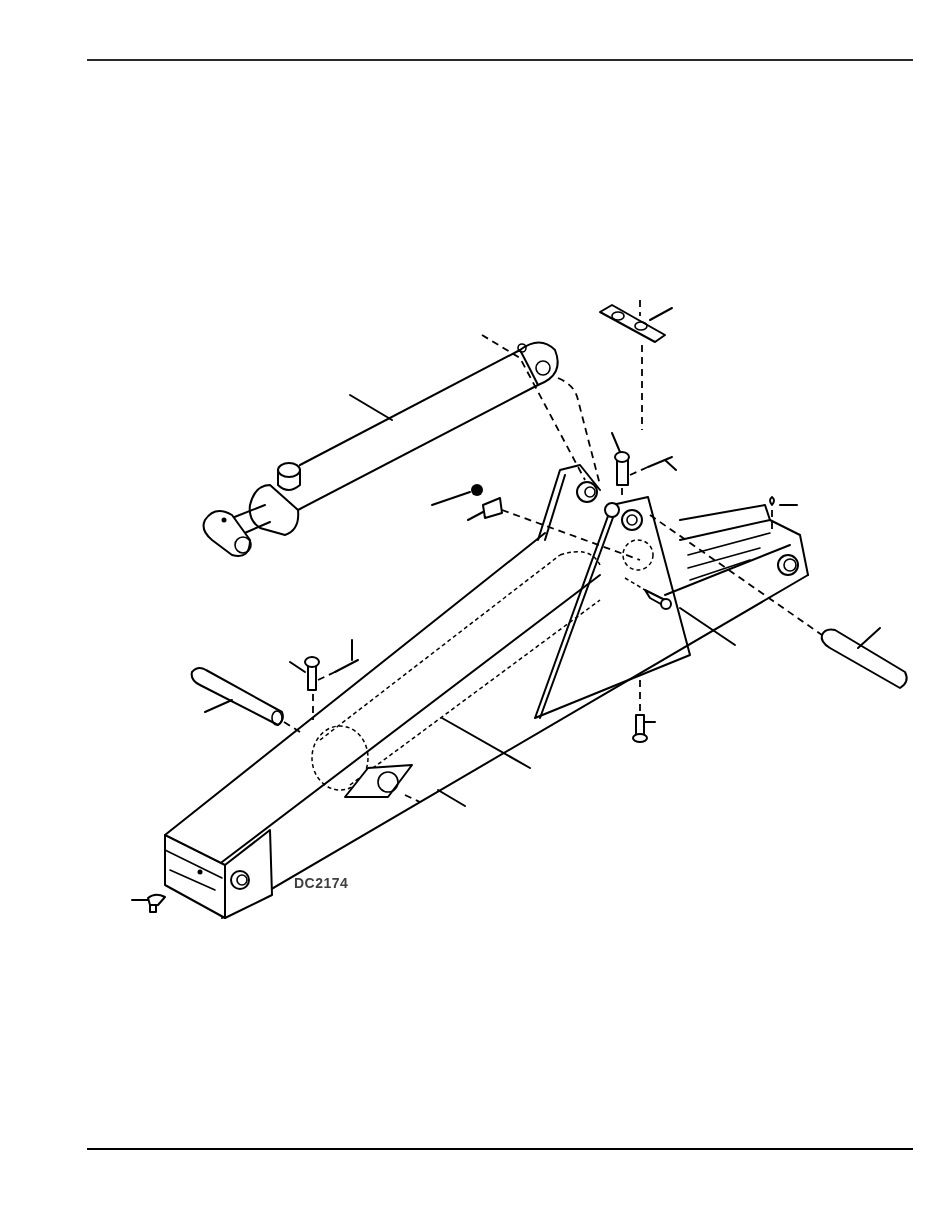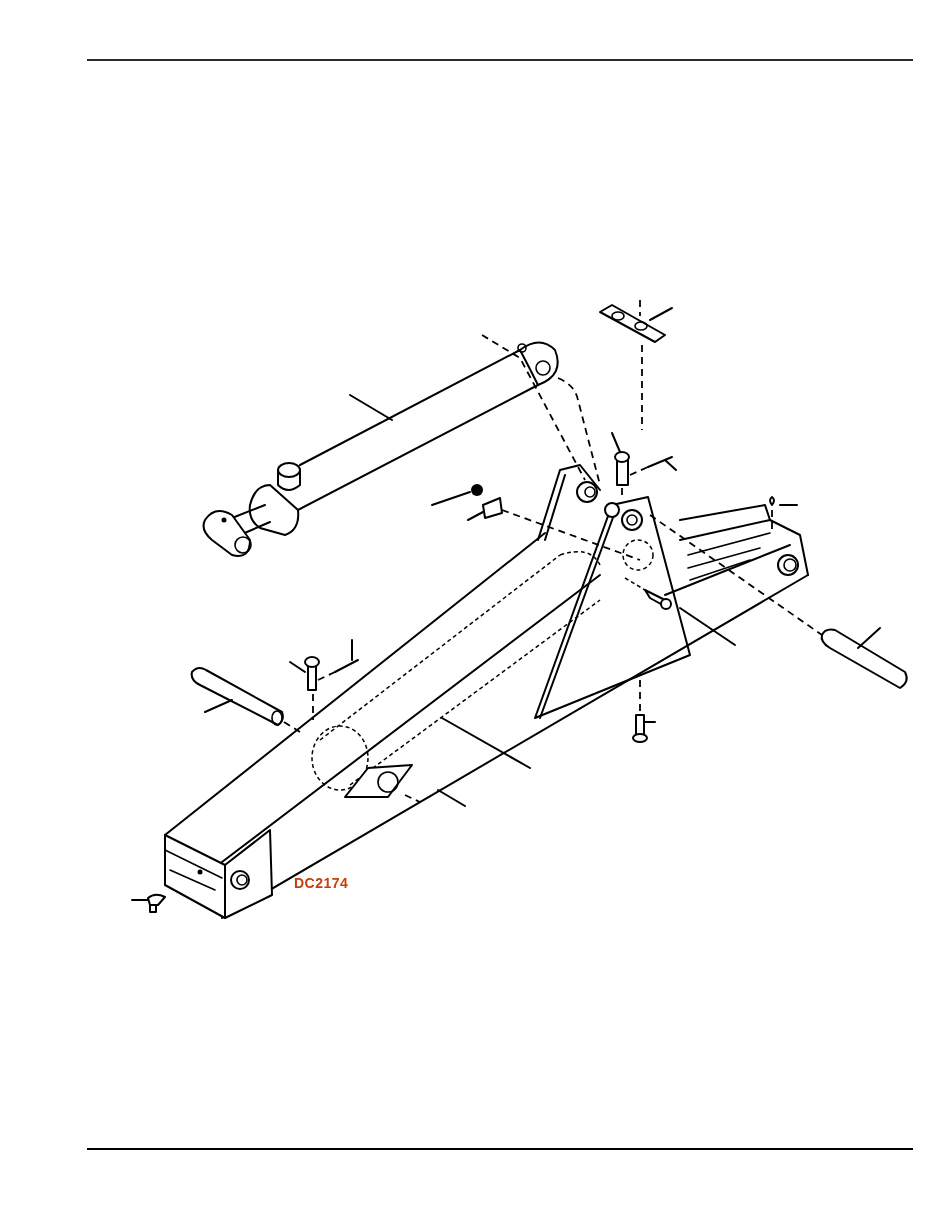--- a/index.html
+++ b/index.html
@@ -8,21 +8,21 @@
     .rule.top { top: 59px; }
     .rule.bottom { top: 1148px; background: #000; }
     .figure { position: absolute; left: 0; top: 0; width: 935px; height: 1210px; }
     .figure svg { width: 935px; height: 1210px; display: block; }
     .s { fill: none; stroke: #000; stroke-width: 2; stroke-linecap: round; stroke-linejoin: round; }
     .t { fill: none; stroke: #000; stroke-width: 1.6; stroke-linecap: round; stroke-linejoin: round; }
     .d { fill: none; stroke: #000; stroke-width: 1.8; stroke-dasharray: 7 5; }
     .hd { fill: none; stroke: #000; stroke-width: 1.5; stroke-dasharray: 4 3; }
     .w { fill: #fff; stroke: #000; stroke-width: 2; stroke-linejoin: round; }
     .k { fill: #000; }
-    .code-label { position: absolute; left: 294px; top: 875px; font-size: 14px; font-weight: bold; color: #c2410c; letter-spacing: 0.5px; }
+    .code-label { position: absolute; left: 294px; top: 875px; font-size: 14px; font-weight: bold; color: #404040; letter-spacing: 0.5px; }
   </style>
 </head>
 <body>
 
 <div class="rule top"></div>
 
 <div class="figure">
   <svg viewBox="0 0 935 1210" xmlns="http://www.w3.org/2000/svg">
 
     <g>

